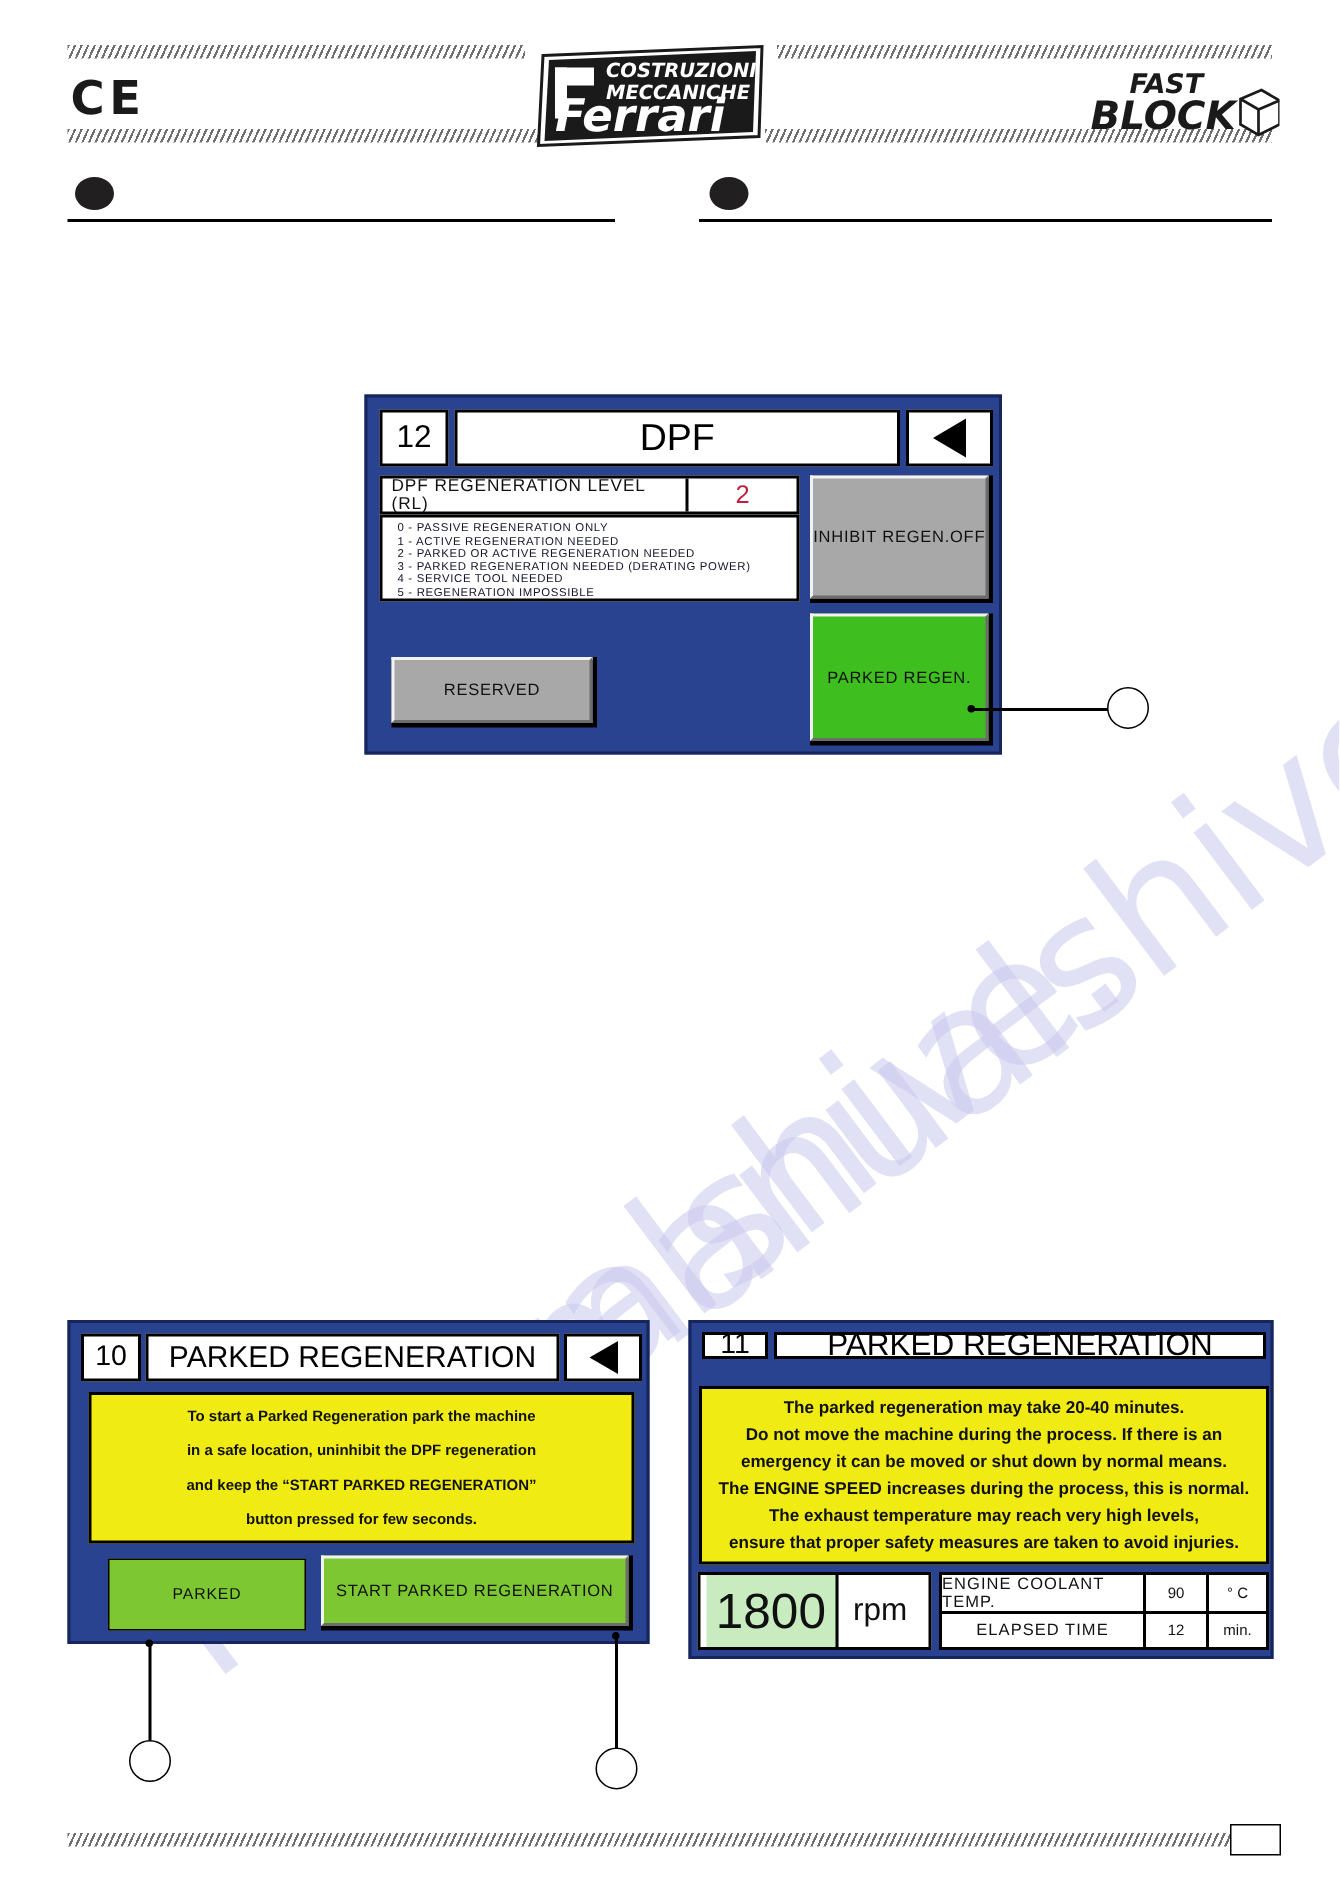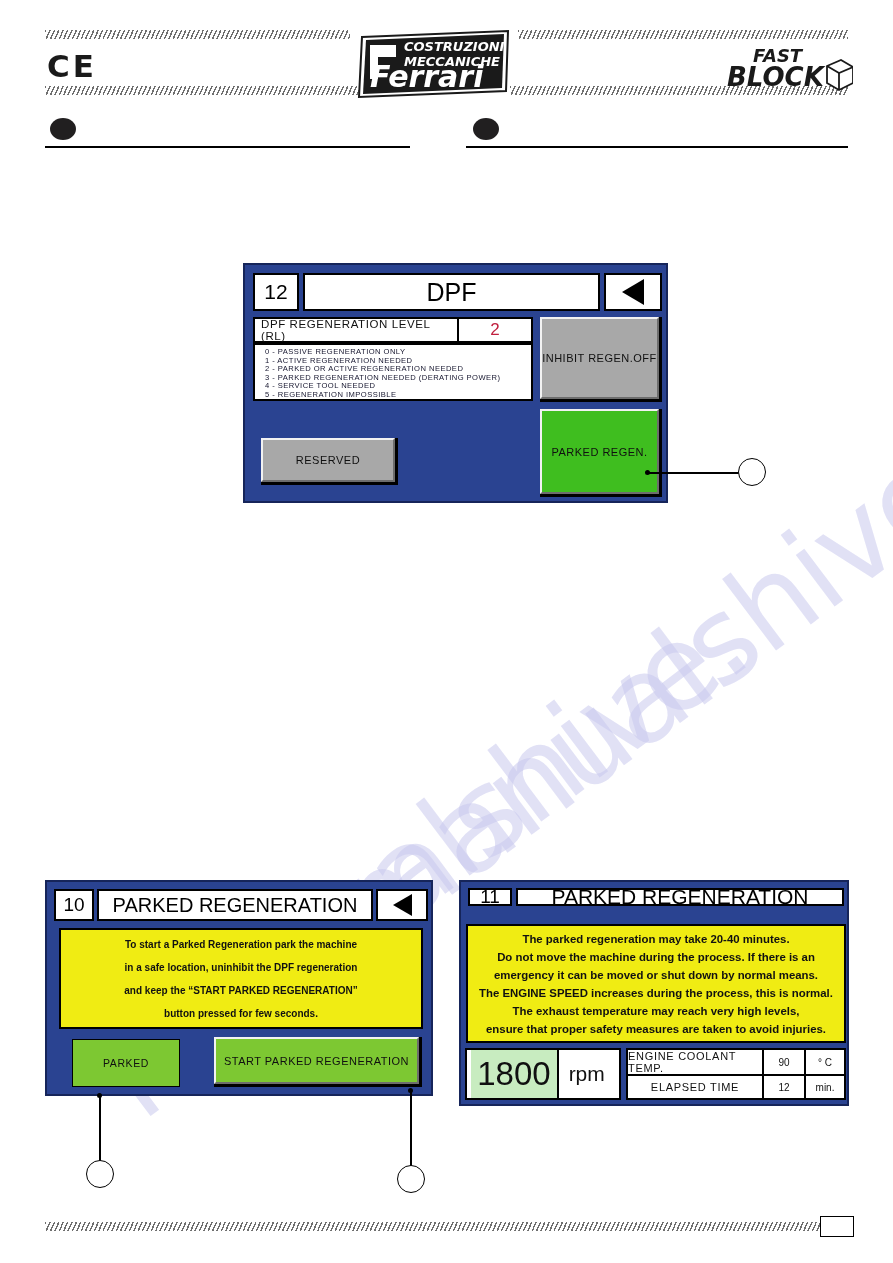--- a/index.html
+++ b/index.html
@@ -382,21 +382,21 @@
     </div>
   </div>
 
   <div class="notice" style="left:12px; top:46px; width:364px; height:101px; font-size:10px; line-height:23px; font-weight:600;">
     <div>To start a Parked Regeneration park the machine</div>
     <div>in a safe location, uninhibit the DPF regeneration</div>
     <div>and keep the “START PARKED REGENERATION”</div>
     <div>button pressed for few seconds.</div>
   </div>
 
-  <div class="btn-flat" style="left:25px; top:157px; width:108px; height:48px;">
+  <div class="btn-flat" style="left:25px; top:157px; width:132px; height:48px;">
     <span>PARKED</span>
   </div>
 
   <div class="btn3d" style="left:167px; top:155px; width:208px; height:50px;">
     <div class="face green" style="background:#7dc832;">START  PARKED  REGENERATION</div>
   </div>
 </div>
 
 <div class="leader-dot" style="left:97px; top:1093px;"></div>
 <div class="leader" style="left:99px; top:1095px; width:1.6px; height:79px;"></div>

